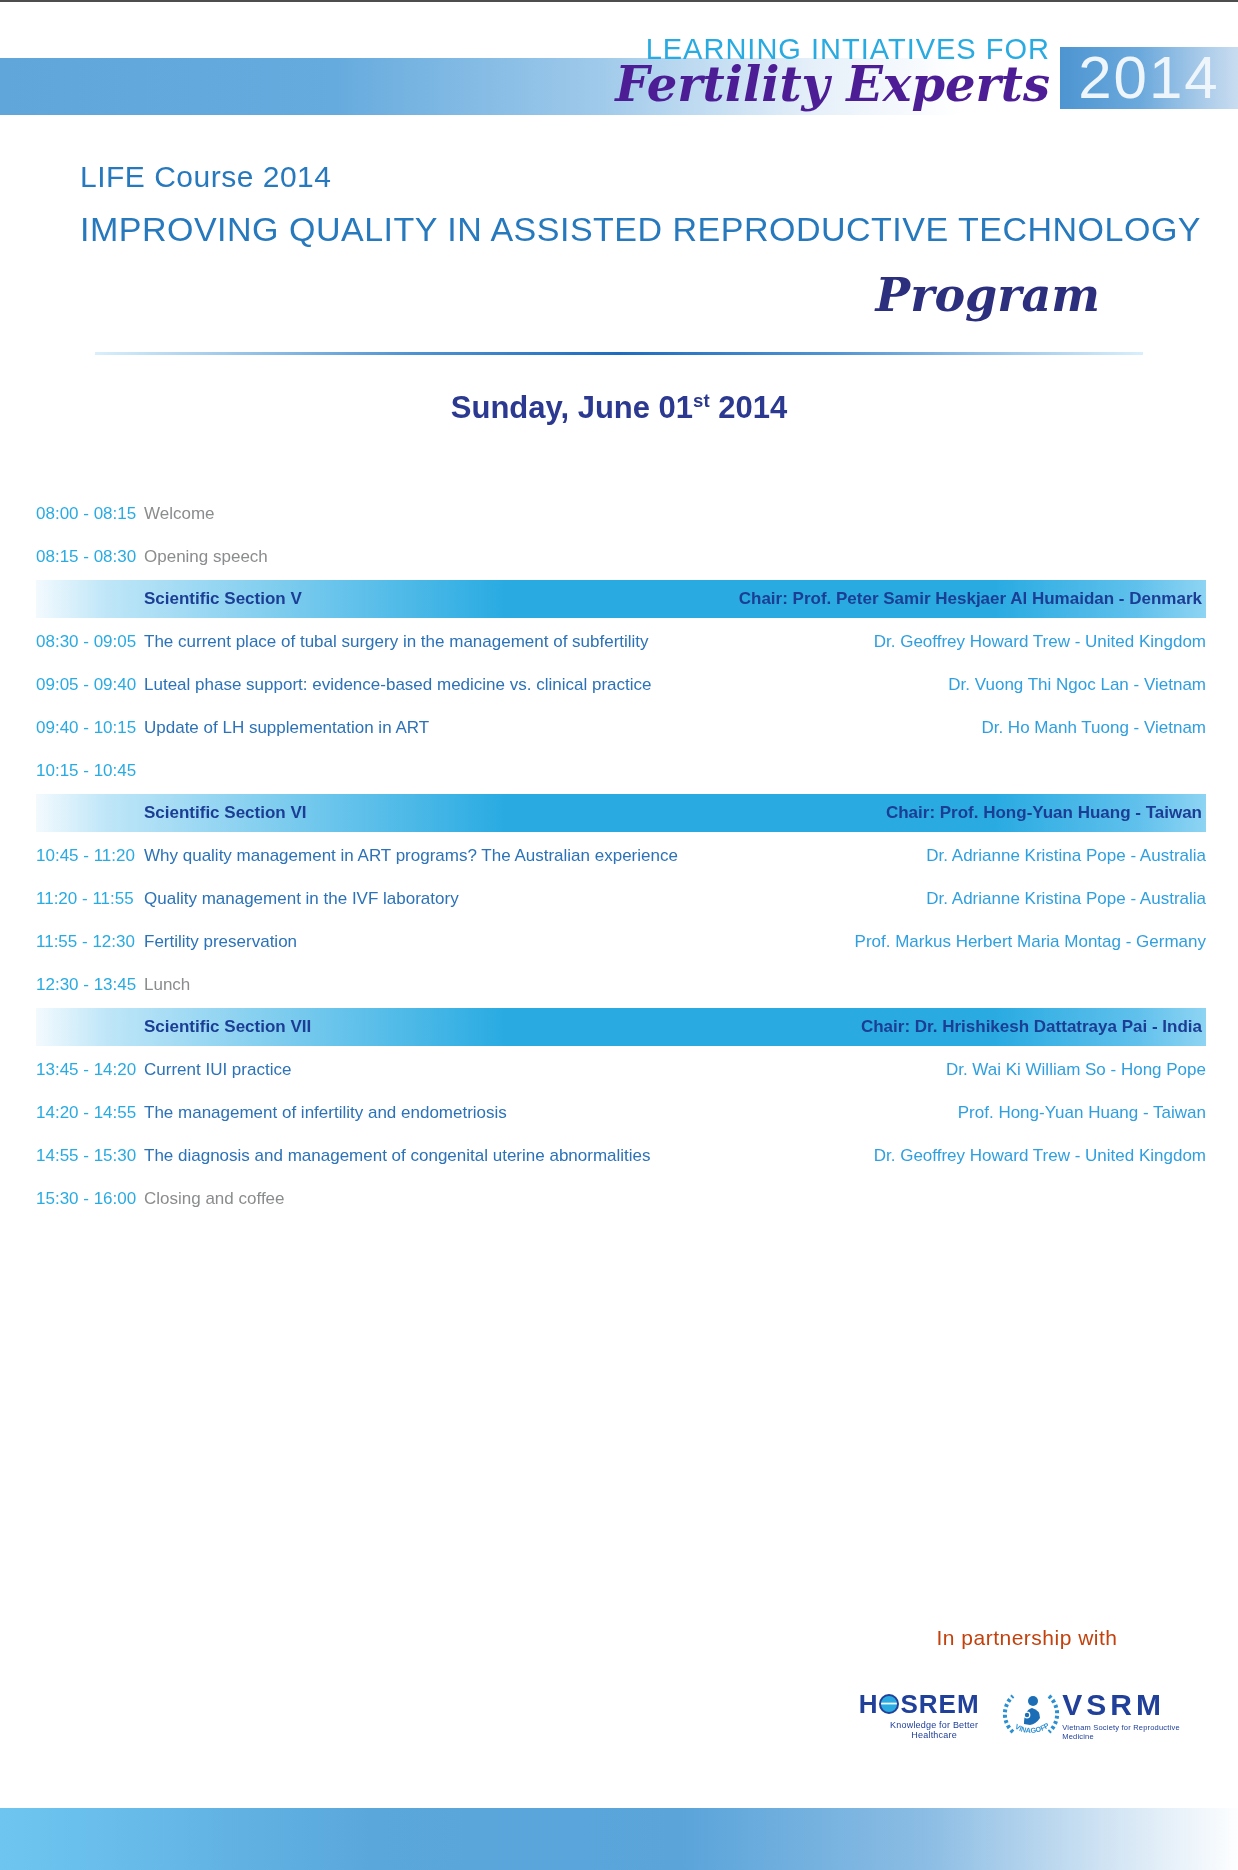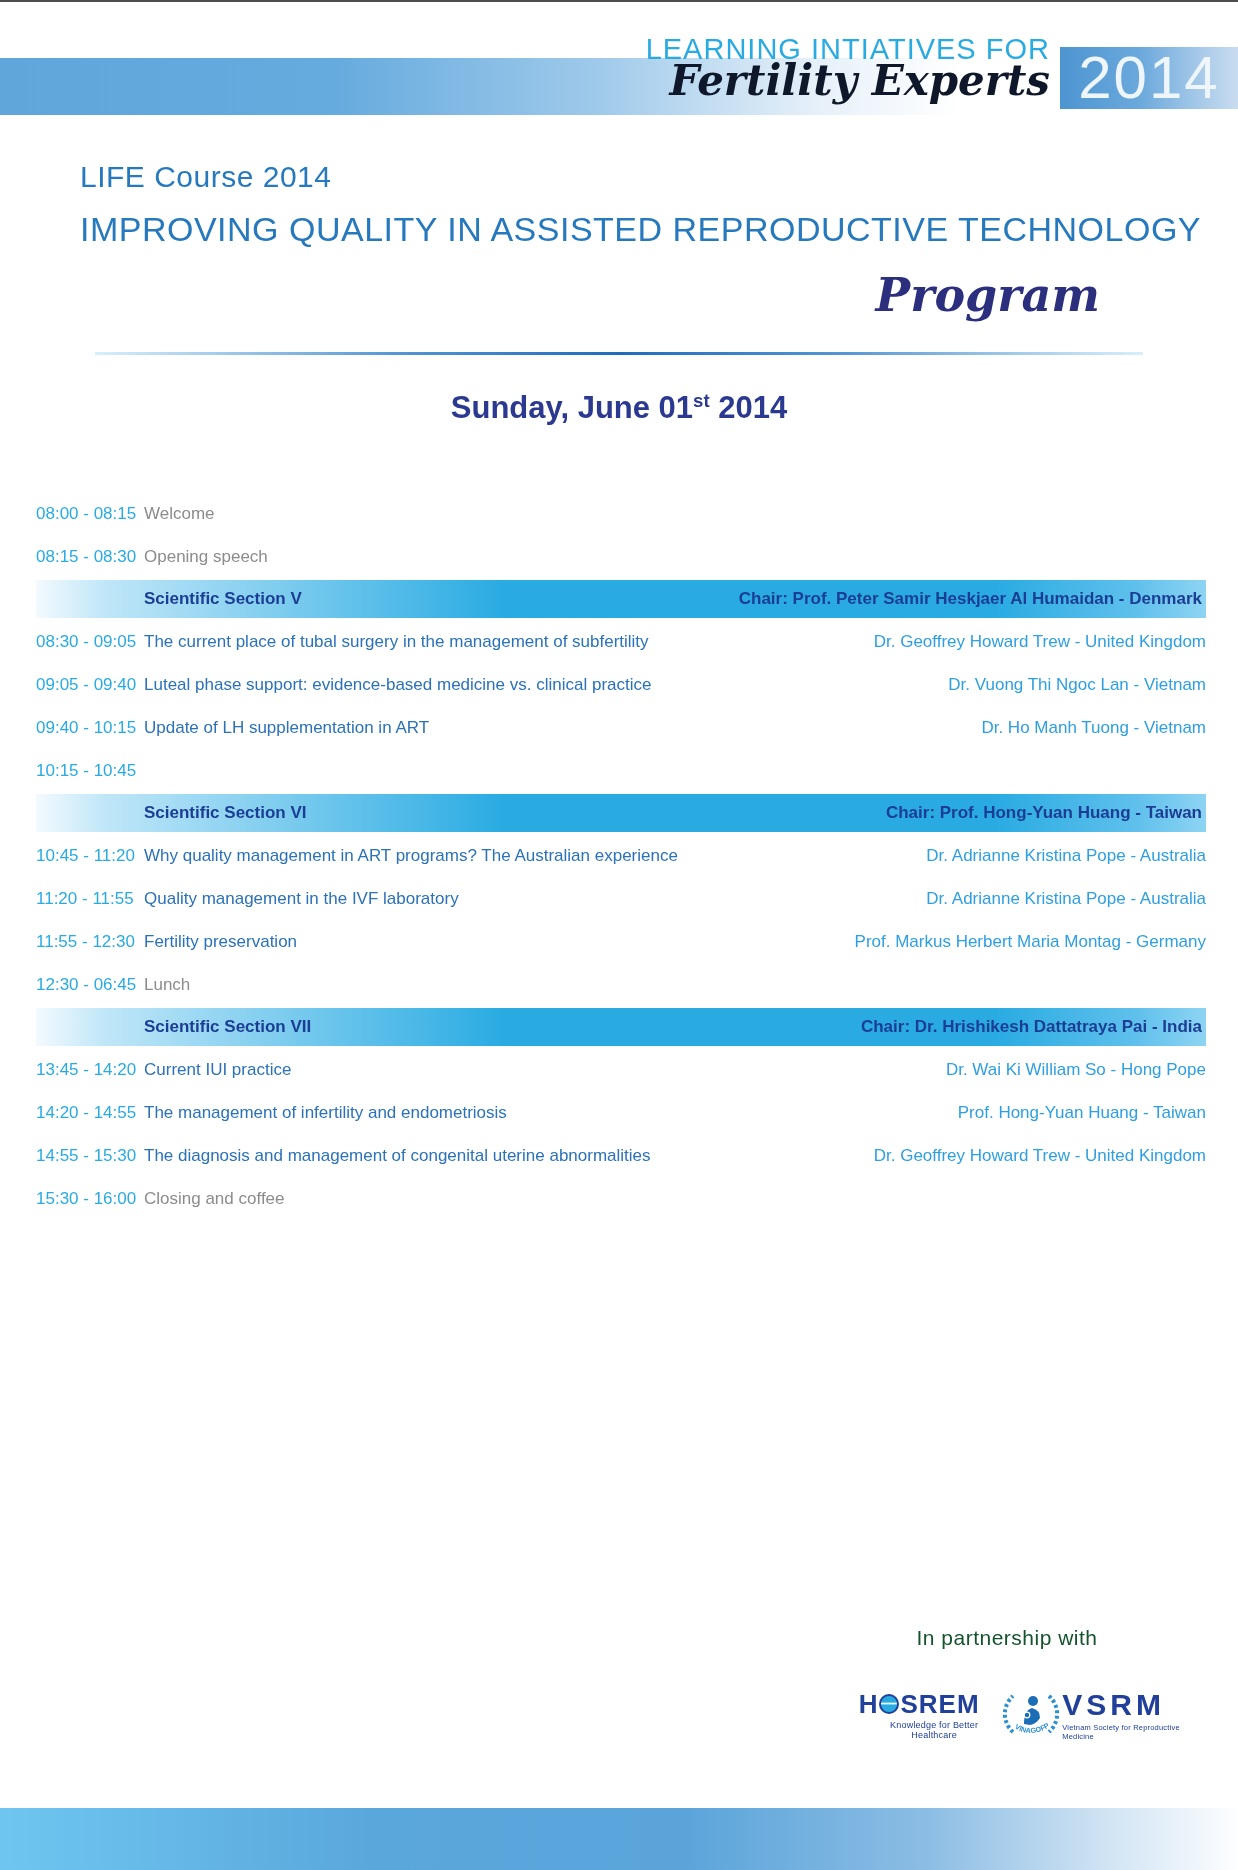--- a/index.html
+++ b/index.html
@@ -16,21 +16,21 @@
     position:absolute;top:47px;left:1060px;width:178px;height:62px;
     background:linear-gradient(90deg,#4d95d1 0%,#6ba9dc 45%,#a9cbe9 80%,#c9dcf0 100%);
     display:flex;align-items:center;justify-content:center;
   }
   .year-box .year{
     color:#eef6fc;font-size:60px;font-weight:400;letter-spacing:2px;line-height:1;
     font-family:"Liberation Sans",sans-serif;
   }
   .banner-text{position:absolute;top:34px;right:188px;text-align:right;}
   .banner-line1{color:#29abe2;font-size:29px;letter-spacing:1px;font-weight:400;line-height:1.05;}
-  .banner-line2{color:#0f172a;font-family:"DejaVu Serif",serif;font-style:italic;font-weight:bold;font-size:42px;line-height:1.0;margin-top:-4px;}
+  .banner-line2{color:#4c1d95;font-family:"DejaVu Serif",serif;font-style:italic;font-weight:bold;font-size:48px;line-height:1.0;margin-top:-4px;}
   .title-block{position:absolute;left:80px;top:160px;width:1100px;}
   .course-line{color:#2779be;font-size:30px;letter-spacing:0.5px;}
   .main-title{color:#2779be;font-size:34px;letter-spacing:0.5px;margin-top:16px;white-space:nowrap;}
   .program-script{
     position:absolute;top:268px;left:0;width:1100px;text-align:right;
     color:#2b2f7e;font-family:"DejaVu Serif",serif;font-style:italic;font-weight:bold;font-size:46px;
   }
   .divider{
     position:absolute;top:352px;left:95px;right:95px;height:3px;
     background:linear-gradient(90deg,#d9effb 0%,#4f93d2 30%,#1f6cbe 50%,#4f93d2 70%,#d9effb 100%);
@@ -46,22 +46,22 @@
   .srow .topic{flex:1;color:#2b72b8;}
   .srow .topic.muted{color:#8a8c8e;}
   .srow .speaker{flex:none;margin-left:auto;color:#2e9fe0;text-align:right;white-space:nowrap;}
   .band{
     height:38px;margin:2px 0;display:flex;align-items:center;font-size:17px;font-weight:bold;
     background:linear-gradient(90deg,#f3fafe 0%,#bfe6f8 6%,#29abe2 40%,#29abe2 82%,#5fc0ec 94%,#8ed4f3 100%);
   }
   .band .band-label{flex:1;margin-left:108px;color:#1b3e94;}
   .band .band-chair{flex:none;margin-right:4px;color:#1b3e94;}
   .partnership{
-    position:absolute;top:1626px;left:800px;width:414px;text-align:center;
-    color:#14532d;font-size:21px;font-weight:400;letter-spacing:0.5px;
+    position:absolute;top:1626px;left:820px;width:414px;text-align:center;
+    color:#c2410c;font-size:21px;font-weight:400;letter-spacing:0.5px;
   }
   .logos{position:absolute;top:1684px;left:838px;width:372px;display:flex;align-items:center;justify-content:space-between;}
   .logo-hosrem{text-align:center;}
   .hosrem-word{display:flex;align-items:center;justify-content:center;color:#21409a;font-weight:bold;font-size:26px;letter-spacing:1px;line-height:1;}
   .globe{
     display:inline-block;width:20px;height:20px;border-radius:50%;margin:0 1px;
     background:linear-gradient(#29abe2 38%,#ffffff 46%,#29abe2 58%);
     border:2px solid #21409a;box-sizing:border-box;
   }
   .hosrem-tag{color:#21409a;font-size:9px;margin-top:3px;letter-spacing:0.2px;padding-left:30px;}
@@ -150,21 +150,21 @@
         <span class="time">11:20 - 11:55</span>
         <span class="topic">Quality management in the IVF laboratory</span>
         <span class="speaker">Dr. Adrianne Kristina Pope - Australia</span>
       </div>
       <div class="srow">
         <span class="time">11:55 - 12:30</span>
         <span class="topic">Fertility preservation</span>
         <span class="speaker">Prof. Markus Herbert Maria Montag - Germany</span>
       </div>
       <div class="srow">
-        <span class="time">12:30 - 06:45</span>
+        <span class="time">12:30 - 13:45</span>
         <span class="topic muted">Lunch</span>
         <span class="speaker"></span>
       </div>
       <div class="band">
         <span class="band-label">Scientific Section VII</span>
         <span class="band-chair">Chair: Dr. Hrishikesh Dattatraya Pai - India</span>
       </div>
       <div class="srow">
         <span class="time">13:45 - 14:20</span>
         <span class="topic">Current IUI practice</span>

